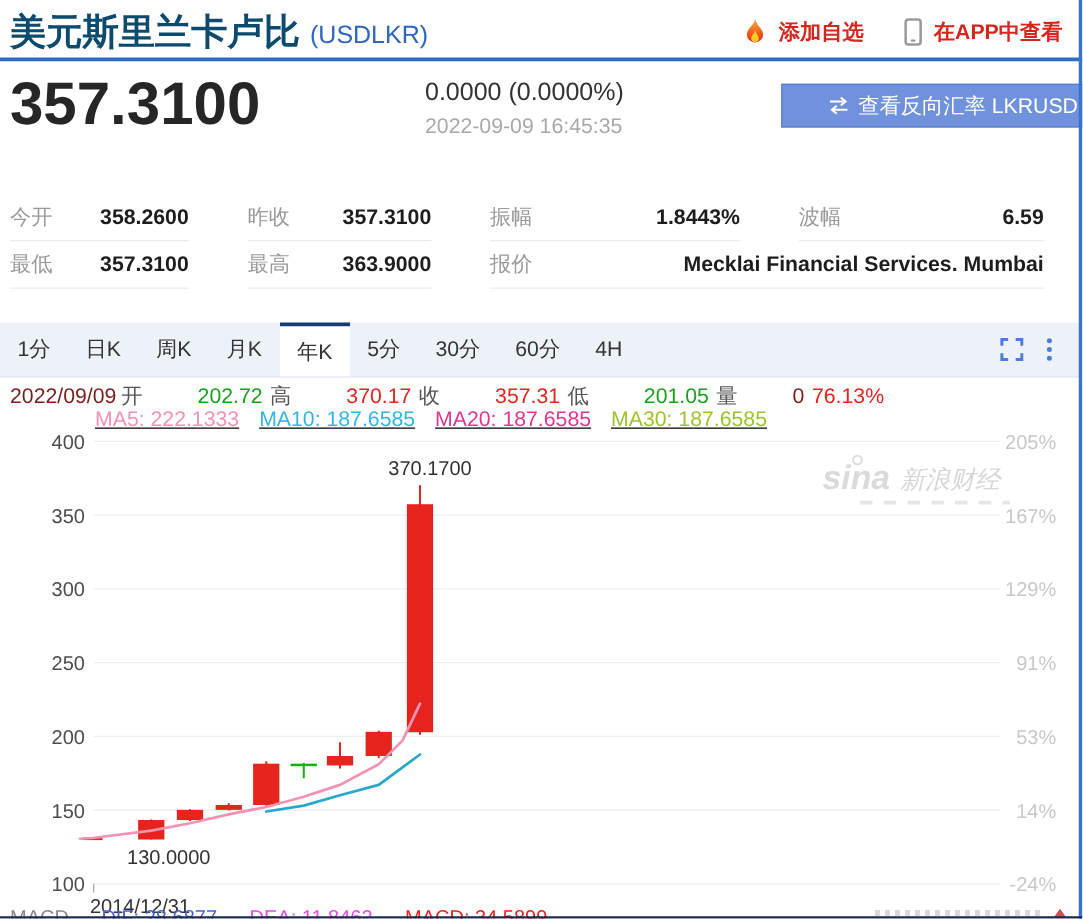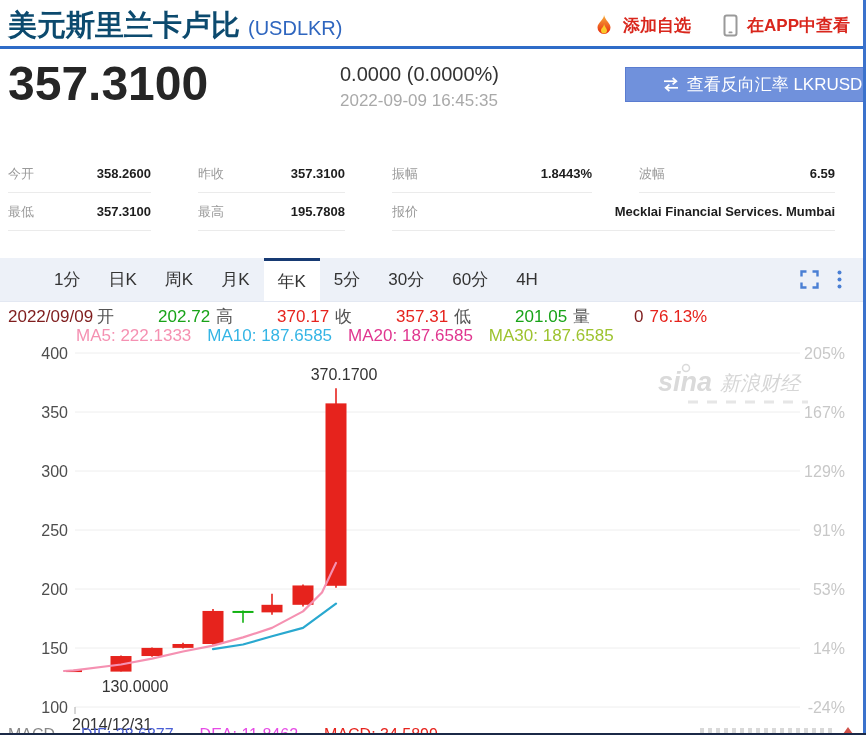--- a/index.html
+++ b/index.html
@@ -18,38 +18,38 @@
   .change-block{position:absolute;left:340px;top:63px;}
   .change{font-size:20px;color:#333;}
   .timestamp{font-size:17px;color:#a9a9a9;margin-top:5px;}
   .rev-btn{position:absolute;left:625px;top:67px;width:274px;height:35px;background:#7091dc;
            border:1px solid #5a7cd0;color:#fff;font-size:17px;display:flex;align-items:center;
            justify-content:center;gap:7px;box-sizing:border-box;cursor:pointer;}
   
   .stats{position:absolute;left:8px;top:155px;width:840px;display:grid;
          grid-template-columns:143px 147px 200px 196px;column-gap:47px;}
   .cell{display:flex;justify-content:space-between;align-items:center;height:37px;
-        border-bottom:1px solid #ebebeb;font-size:13px;}
+        border-bottom:1px solid #ebebeb;font-size:17px;}
   .cell .lb{color:#9a9a9a;}
   .cell .vl{color:#1d1d1d;font-weight:bold;white-space:nowrap;}
   .cell.span2{grid-column:3 / span 2;}
   
   .tabbar{position:absolute;left:0;top:258px;width:100%;height:44px;background:#edf1f8;
-          display:flex;align-items:stretch;padding-left:40px;box-sizing:border-box;
+          display:flex;align-items:stretch;box-sizing:border-box;
           border-bottom:1px solid #e3e8f2;}
   .tab{font-size:17px;color:#333;padding:0 14px;display:flex;align-items:center;cursor:pointer;
        box-sizing:border-box;}
   .tab.active{background:#fff;border-top:3px solid #173a73;}
   .tbicons{margin-left:auto;display:flex;align-items:center;gap:18px;padding-right:24px;}
   .tbicons .ic{cursor:pointer;display:flex;align-items:center;}
   
   .ohlc{position:absolute;left:8px;top:305px;font-size:17px;color:#555;white-space:nowrap;}
   .ohlc span{margin-right:4px;}
   .ohlc .pair{margin-right:6px;margin-left:40px;}
-  .mabar{position:absolute;left:76px;top:326px;font-size:17px;white-space:nowrap;}
+  .mabar{position:absolute;left:76px;top:326px;font-size:17px;white-space:nowrap;text-decoration:underline;}
   .mabar span{margin-right:16px;}
   .g{color:#18a318;} .r{color:#e6231d;} .d{color:#7f1d1d;}
   
   .chart-wrap{position:absolute;left:0;top:343px;width:866px;height:392px;}
   
   .macd{position:absolute;left:8px;top:726px;font-size:16px;white-space:nowrap;color:#888;}
   .macd span{margin-right:26px;}
   
   .scrolldots{position:absolute;left:700px;top:728px;width:132px;height:5px;
         background:repeating-linear-gradient(90deg,#d9d9d9 0 4px,transparent 4px 8px);}
@@ -126,21 +126,21 @@
       <div class="cell">
         <span class="lb">波幅</span>
         <span class="vl">6.59</span>
       </div>
       <div class="cell">
         <span class="lb">最低</span>
         <span class="vl">357.3100</span>
       </div>
       <div class="cell">
         <span class="lb">最高</span>
-        <span class="vl">195.7808</span>
+        <span class="vl">363.9000</span>
       </div>
       <div class="cell span2">
         <span class="lb">报价</span>
         <span class="vl">Mecklai Financial Services. Mumbai</span>
       </div>
     </div>
 
   <div class="tabbar" id="tabbar">
       <div class="tab">1分</div>
       <div class="tab">日K</div>

